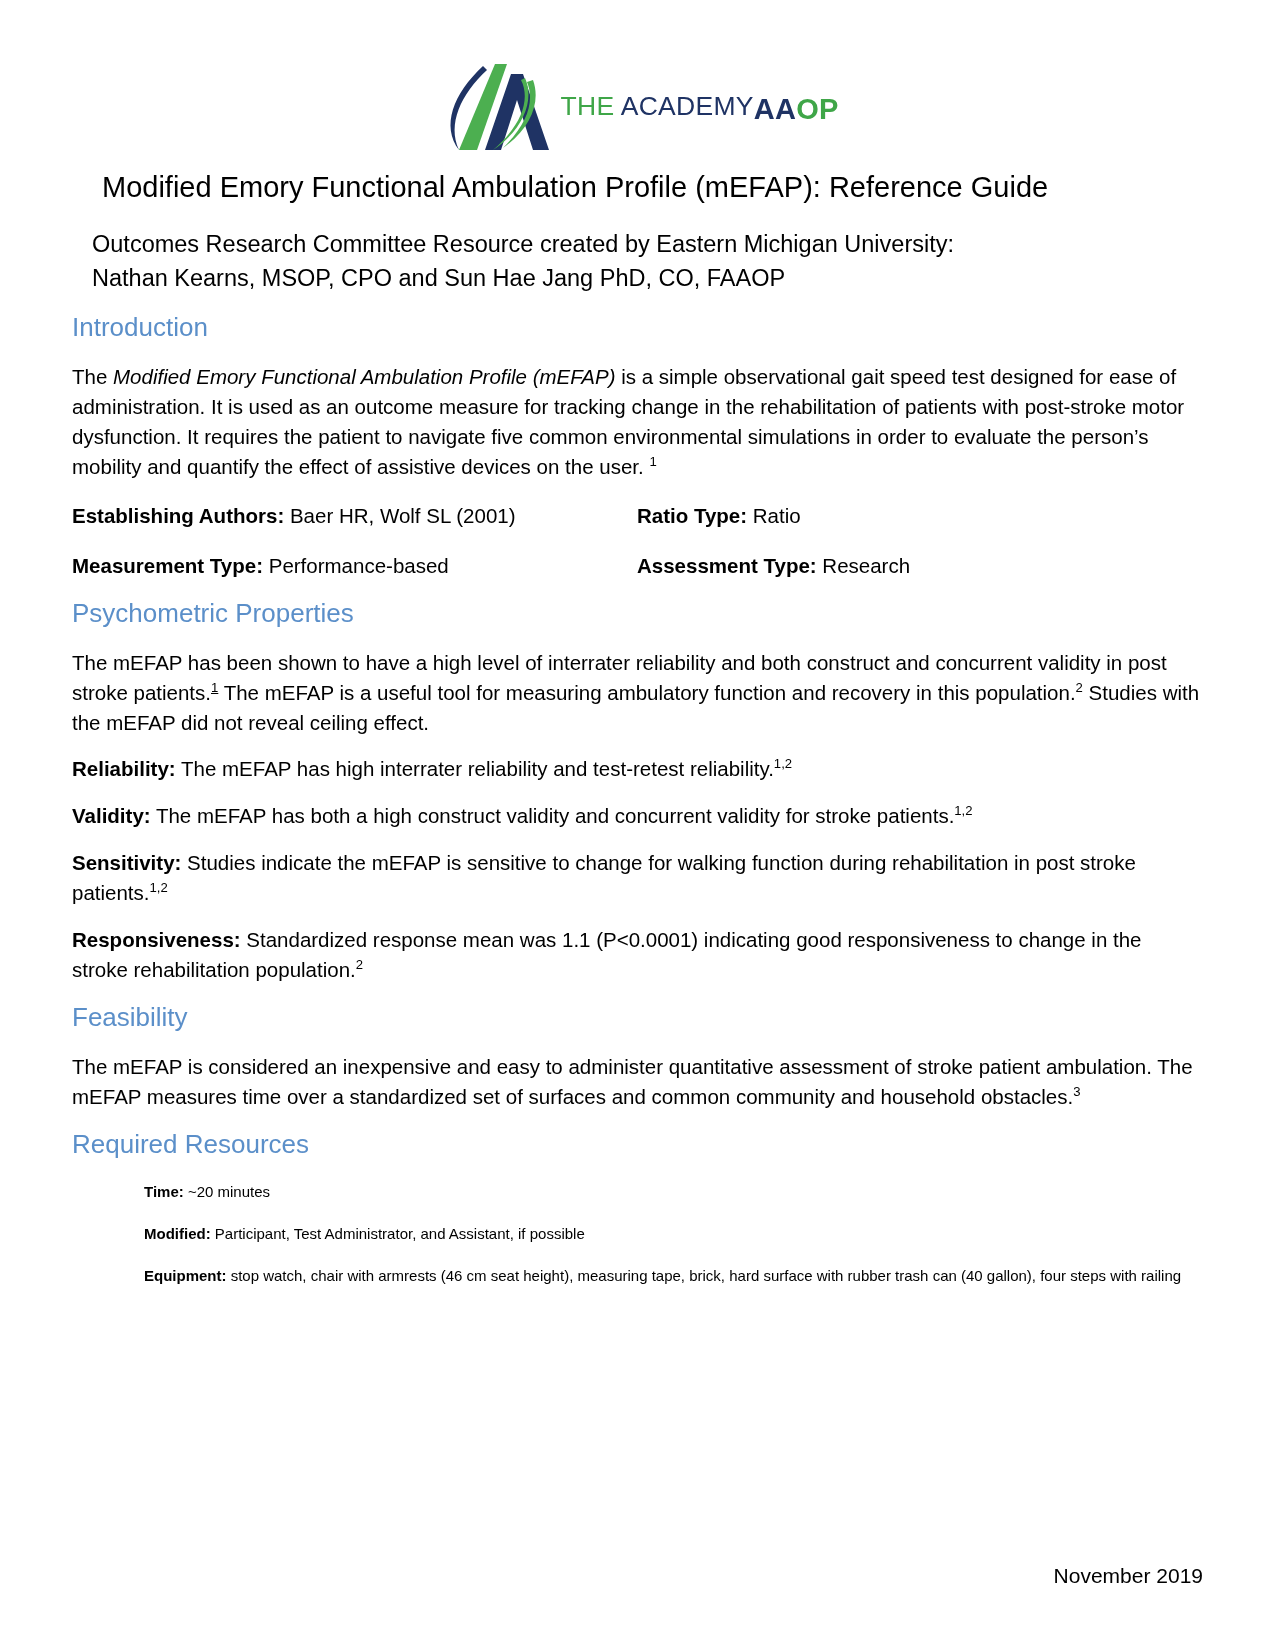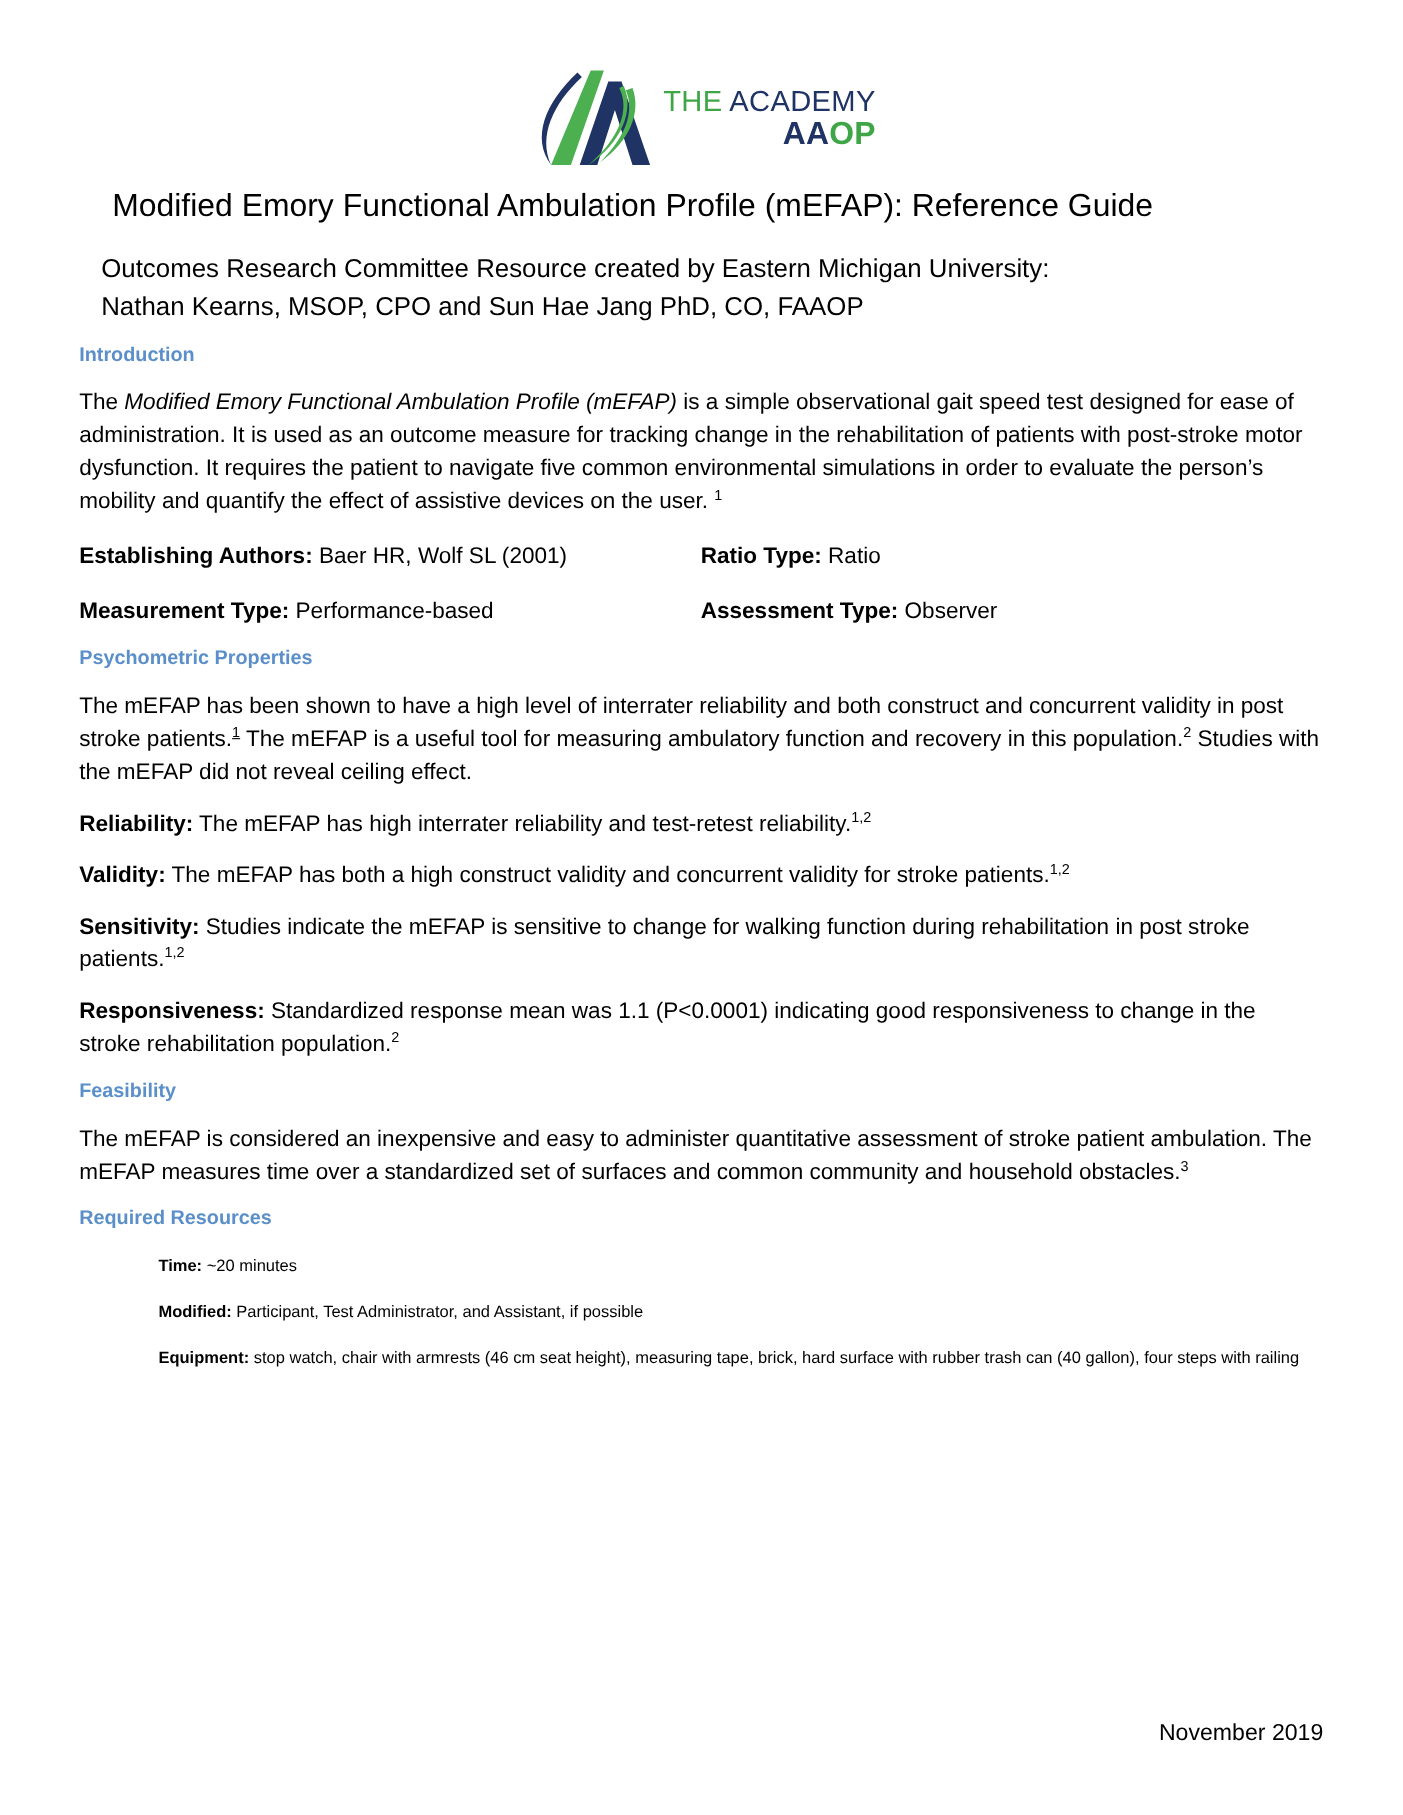--- a/index.html
+++ b/index.html
@@ -34,21 +34,21 @@
     padding-bottom: 8px;
   }
   .logo {
     display: flex;
     align-items: center;
     gap: 6px;
   }
   .logo-mark { flex: 0 0 auto; display: block; }
   .logo-words {
     display: flex;
-    flex-direction: column;
+    flex-direction: row;
     justify-content: center;
     line-height: 1.0;
   }
   .logo-line1 {
     font-size: 26.5px;
     letter-spacing: 0.3px;
     white-space: nowrap;
     font-weight: 400;
   }
   .logo-line1 .w-the { color: #3FA648; }
@@ -79,22 +79,22 @@
     font-size: 23.5px;
     font-weight: 400;
     line-height: 1.42;
     margin: 22px 0 0 0;
     padding: 0 20px;
   }
 
   
   h2.section {
     color: #5B8FC9;
-    font-size: 18px;
-    font-weight: 700;
+    font-size: 26px;
+    font-weight: 400;
     margin: 16px 0 0 0;
     line-height: 1.3;
   }
 
   
   p.body {
     font-size: 20.5px;
     line-height: 1.46;
     margin: 17px 0 0 0;
     text-align: left;
@@ -171,21 +171,21 @@
 
   <p class="body"><span>The </span><span class="ital">Modified Emory Functional Ambulation Profile (mEFAP)</span><span> is a simple observational gait speed test designed for ease of administration. It is used as an outcome measure for tracking change in the rehabilitation of patients with post-stroke motor dysfunction. It requires the patient to navigate five common environmental simulations in order to evaluate the person’s mobility and quantify the effect of assistive devices on the user. </span><sup>1</sup></p>
 
   <div class="meta-row">
     <div class="meta-left"><span class="bold">Establishing Authors:</span><span> Baer HR, Wolf SL (2001)</span></div>
     <div class="meta-right"><span class="bold">Ratio Type:</span><span> Ratio</span></div>
   </div>
 
   <div class="meta-row">
     <div class="meta-left"><span class="bold">Measurement Type:</span><span> Performance-based</span></div>
-    <div class="meta-right"><span class="bold">Assessment Type:</span><span> Observer</span></div>
+    <div class="meta-right"><span class="bold">Assessment Type:</span><span> Research</span></div>
   </div>
 
   <h2 class="section">Psychometric Properties</h2>
 
   <p class="body"><span>The mEFAP has been shown to have a high level of interrater reliability and both construct and concurrent validity in post stroke patients.</span><sup class="underlined">1</sup><span> The mEFAP is a useful tool for measuring ambulatory function and recovery in this population.</span><sup>2</sup><span> Studies with the mEFAP did not reveal ceiling effect.</span></p>
 
   <p class="body"><span class="bold">Reliability:</span><span> The mEFAP has high interrater reliability and test-retest reliability.</span><sup>1,2</sup></p>
 
   <p class="body"><span class="bold">Validity:</span><span> The mEFAP has both a high construct validity and concurrent validity for stroke patients.</span><sup>1,2</sup></p>
 

